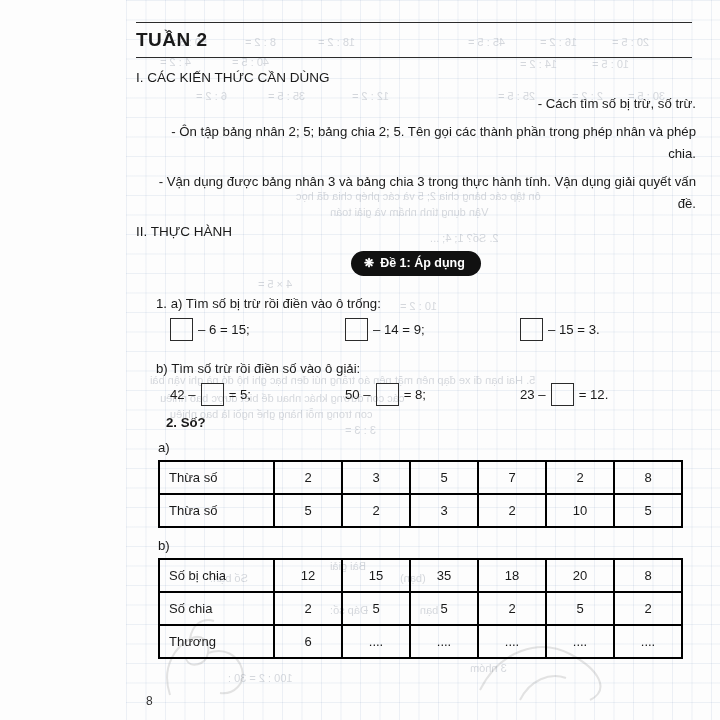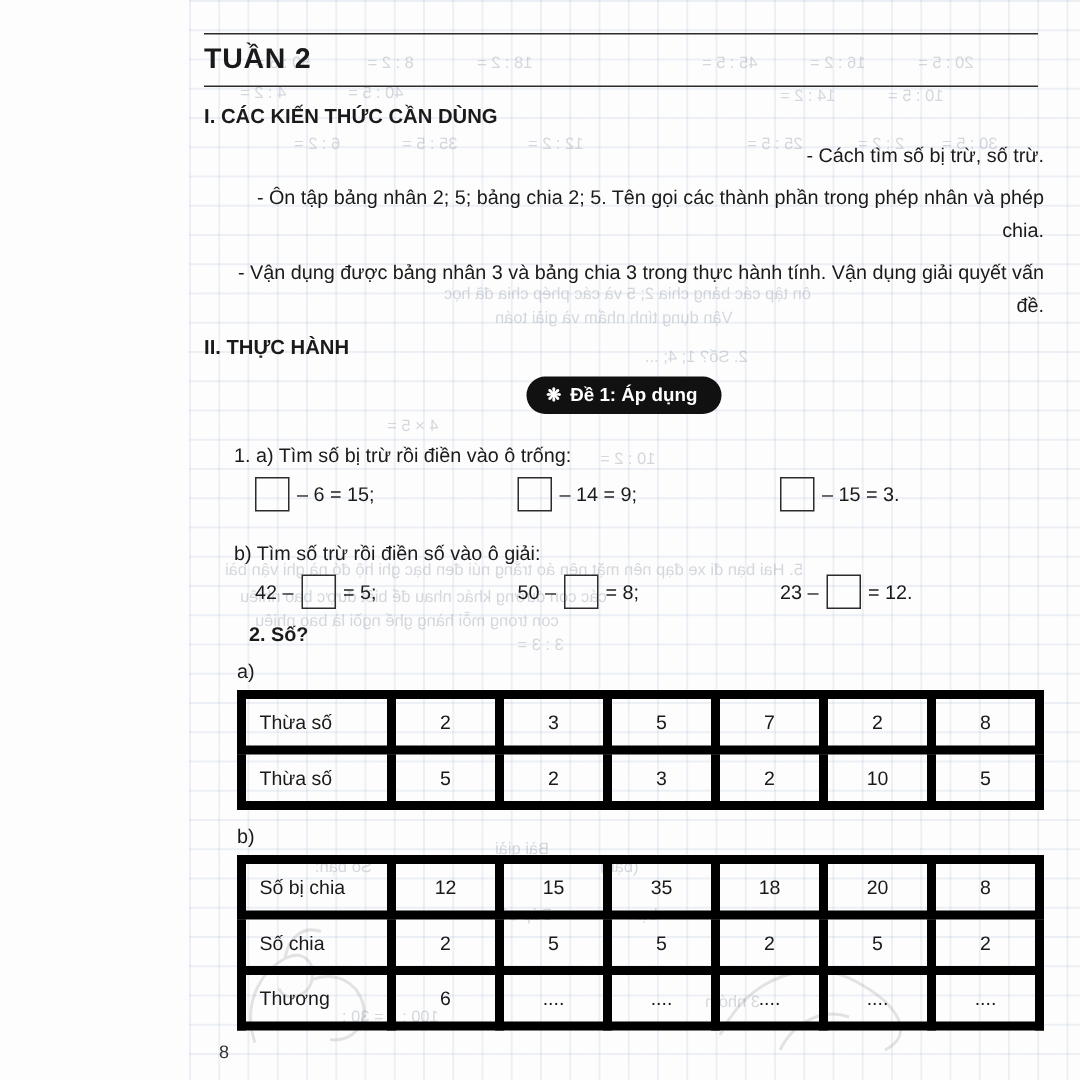--- a/index.html
+++ b/index.html
@@ -63,21 +63,21 @@
   .rule {
     border-top: 1px solid #2b2b2b;
     width: 556px;
     margin: 0 0 12px 0;
   }
   .rule.top {
     margin-bottom: 6px;
   }
   h2.section {
     font-size: 13.5px;
-    font-weight: bold;
+    font-weight: normal;
     margin: 10px 0 8px 0;
   }
   p.para {
     font-size: 13.2px;
     line-height: 1.62;
     margin: 0 0 7px 0;
     text-align: right;
   }
   p.para.indent {
     margin-left: 14px;
@@ -133,21 +133,21 @@
     border: 1px solid #2b2b2b;
     background: transparent;
     vertical-align: middle;
   }
   table.tbl {
     border-collapse: collapse;
     margin: 5px 0 4px 22px;
     background: transparent;
   }
   table.tbl td {
-    border: 6px solid #000000;
+    border: 2px solid #000000;
     height: 31px;
     text-align: center;
     font-size: 13px;
     padding: 0 6px;
     min-width: 54px;
   }
   table.tbl td.label {
     text-align: left;
     width: 98px;
     padding-left: 9px;

